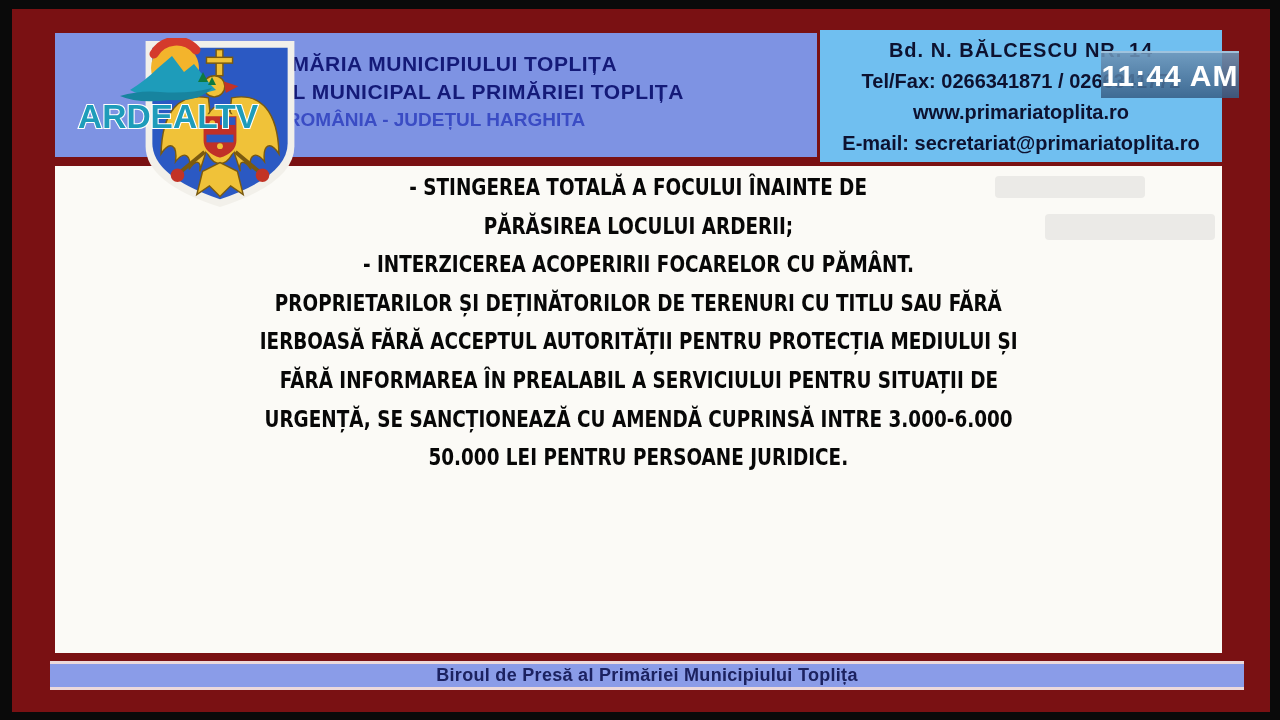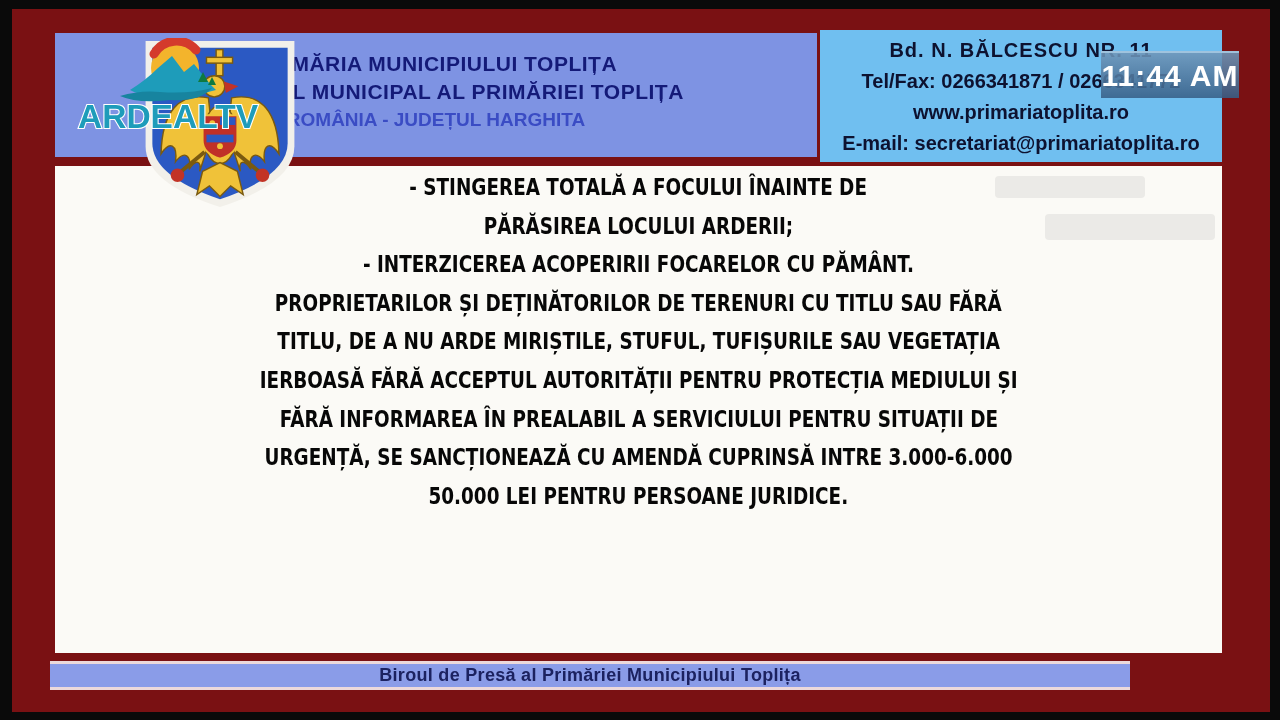--- a/index.html
+++ b/index.html
@@ -32,21 +32,21 @@
     background:#fbfaf6;text-align:center;color:#070707;overflow:hidden;
   }
   .bl{
     font-family:"DejaVu Sans","Liberation Sans",sans-serif;
     font-weight:bold;font-size:23px;line-height:38.6px;white-space:nowrap;
   }
   .bl span{display:inline-block;transform:scaleX(.8);transform-origin:center;}
   .page .first{margin-top:2px;}
   
   .footer{
-    position:absolute;left:50px;top:661px;width:1080px;height:23px;
+    position:absolute;left:50px;top:661px;width:1194px;height:23px;
     background:#8a9ce8;border-top:3px solid #ecd9db;border-bottom:3px solid #ecd9db;
     text-align:center;
   }
   .footer div{font-size:18px;font-weight:bold;color:#1c2260;line-height:23px;letter-spacing:.3px;}
   
   .coat{position:absolute;left:142px;top:38px;width:156px;height:172px;}
   .logo{position:absolute;left:60px;top:38px;width:212px;height:100px;}
   
   .clock{
     position:absolute;left:1101px;top:51px;width:138px;height:45px;
@@ -64,34 +64,33 @@
 <div id="screen">
   <div class="frame"></div>
 
   <div class="hdr">
     <div class="l1">PRIMĂRIA MUNICIPIULUI TOPLIȚA</div>
     <div class="l2">CONSILIUL MUNICIPAL AL PRIMĂRIEI TOPLIȚA</div>
     <div class="l3">ROMÂNIA - JUDEȚUL HARGHITA</div>
   </div>
 
   <div class="contact">
-    <div class="a1">Bd. N. BĂLCESCU NR. 11</div>
+    <div class="a1">Bd. N. BĂLCESCU NR. 14</div>
     <div>Tel/Fax: 0266341871 / 0266341772</div>
     <div>www.primariatoplita.ro</div>
     <div>E-mail: secretariat@primariatoplita.ro</div>
   </div>
 
   <div class="page">
     <div class="ghost" style="left:940px;top:10px;width:150px;height:22px;"></div>
     <div class="ghost" style="left:990px;top:48px;width:170px;height:26px;"></div>
     <div class="bl first"><span>- STINGEREA TOTALĂ A FOCULUI ÎNAINTE DE</span></div>
     <div class="bl"><span>PĂRĂSIREA LOCULUI ARDERII;</span></div>
     <div class="bl"><span>- INTERZICEREA ACOPERIRII FOCARELOR CU PĂMÂNT.</span></div>
     <div class="bl"><span>PROPRIETARILOR ȘI DEȚINĂTORILOR DE TERENURI CU TITLU SAU FĂRĂ</span></div>
-    <div class="bl"><span>TITLU, DE A NU ARDE MIRIȘTILE, STUFUL, TUFIȘURILE SAU VEGETAȚIA</span></div>
     <div class="bl"><span>IERBOASĂ FĂRĂ ACCEPTUL AUTORITĂȚII PENTRU PROTECȚIA MEDIULUI ȘI</span></div>
     <div class="bl"><span>FĂRĂ INFORMAREA ÎN PREALABIL A SERVICIULUI PENTRU SITUAȚII DE</span></div>
     <div class="bl"><span>URGENȚĂ, SE SANCȚIONEAZĂ CU AMENDĂ CUPRINSĂ INTRE 3.000-6.000</span></div>
     <div class="bl"><span>50.000 LEI PENTRU PERSOANE JURIDICE.</span></div>
   </div>
 
   <svg class="coat" viewBox="0 0 160 178">
     <path d="M3 3 H157 V112 Q157 150 80 175 Q3 150 3 112 Z" fill="#f2f0ea"></path>
     <path d="M10 10 H150 V109 Q150 143 80 167 Q10 143 10 109 Z" fill="#2b59c3"></path>
     <g fill="#f0c239" stroke="#7a5a10" stroke-width="1.5">

